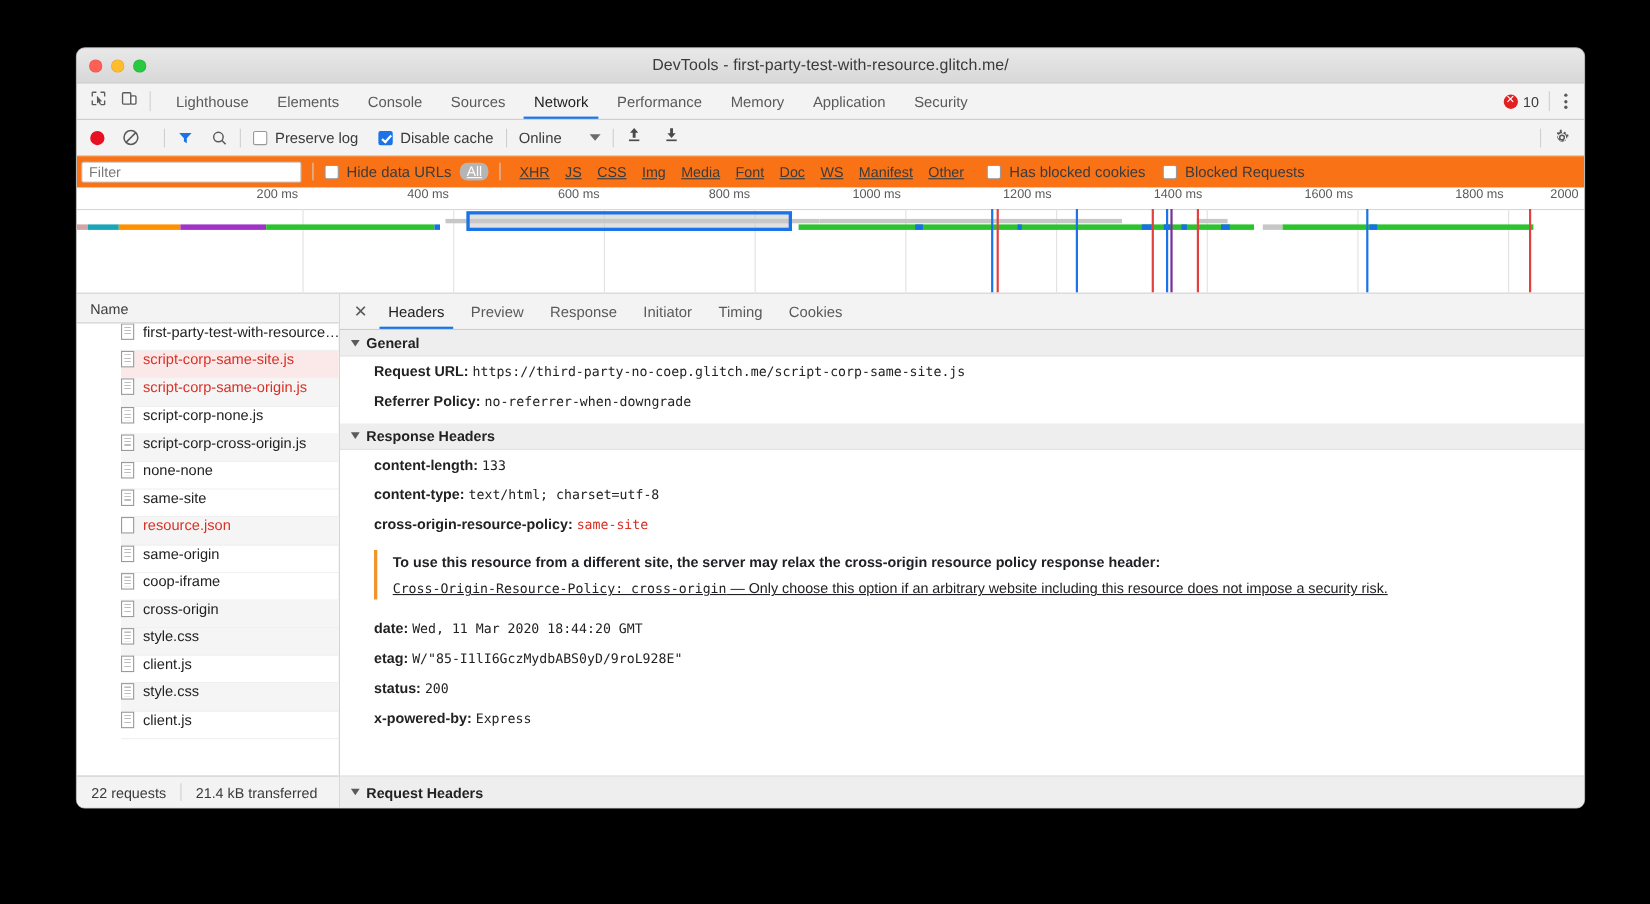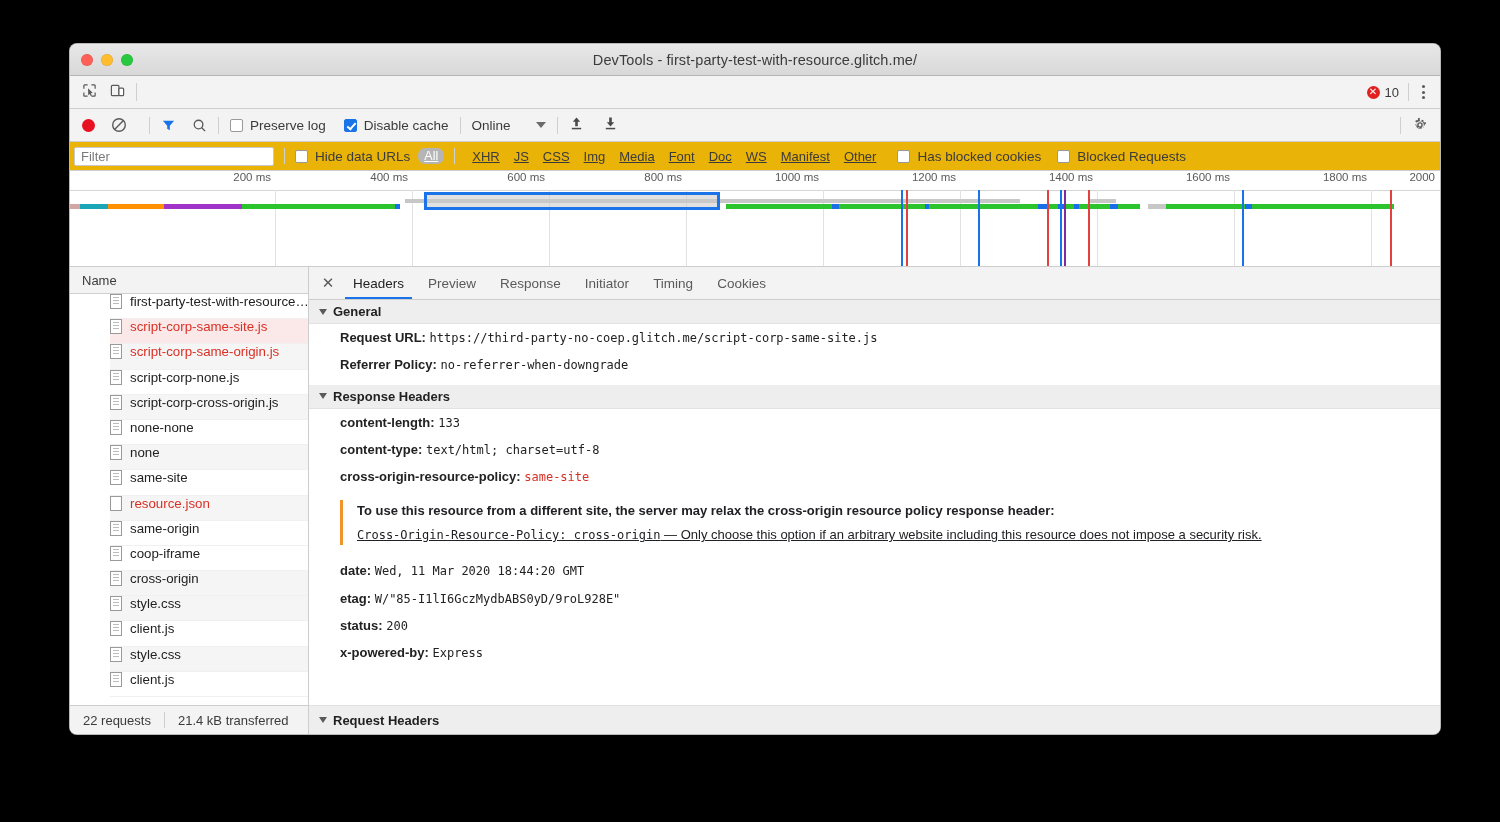--- a/index.html
+++ b/index.html
@@ -176,21 +176,21 @@
     width: 0;height: 0;
     border-left: 5px solid transparent;
     border-right: 5px solid transparent;
     border-top: 6px solid #6b6b6b;
   }
   .gear-wrap { margin-left: auto; display:flex; align-items:center; gap: 0; }
 
   
   .filterbar {
     height: 28px; flex: 0 0 28px;
-    background: #eab308;
+    background: #f97316;
     border-bottom: 1px solid #cdcdcd;
     display: flex; align-items: center;
     padding-left: 0;
   }
   .filter-input {
     width: 200px; height: 19px;
     margin-left: 4px;
     border: 1px solid #c9c9c9;
     border-radius: 2px;
     background: #fff;
@@ -430,20 +430,31 @@
             </svg>
         </span>
         <span>
           <svg width="15" height="15" viewBox="0 0 16 16">
               <rect x="1.5" y="2.5" width="8" height="11" rx="1" stroke="#5a5a5a" stroke-width="1.3" fill="none"></rect>
               <rect x="9.5" y="5.5" width="5" height="8" rx="1" stroke="#5a5a5a" stroke-width="1.3" fill="#fff"></rect>
             </svg>
         </span>
       </div>
       <div class="tb-sep"></div>
+      <div class="tabs">
+        <div class="tab">Lighthouse</div>
+        <div class="tab">Elements</div>
+        <div class="tab">Console</div>
+        <div class="tab">Sources</div>
+        <div class="tab active">Network</div>
+        <div class="tab">Performance</div>
+        <div class="tab">Memory</div>
+        <div class="tab">Application</div>
+        <div class="tab">Security</div>
+      </div>
       <div class="tabbar-right">
         <div class="errcount">
           <span class="err-badge">✕</span>
           <span>10</span>
         </div>
         <div class="vsep-tall"></div>
         <div class="kebab">
             <i></i>
             <i></i>
             <i></i>
@@ -628,24 +639,20 @@
             <span>script-corp-none.js</span>
           </div>
           <div class="req-row alt">
             <span class="doc-ico"></span>
             <span>script-corp-cross-origin.js</span>
           </div>
           <div class="req-row">
             <span class="doc-ico"></span>
             <span>none-none</span>
           </div>
-          <div class="req-row alt">
-            <span class="doc-ico"></span>
-            <span>none</span>
-          </div>
           <div class="req-row">
             <span class="doc-ico"></span>
             <span>same-site</span>
           </div>
           <div class="req-row alt err">
             <span class="doc-ico blank"></span>
             <span>resource.json</span>
           </div>
           <div class="req-row">
             <span class="doc-ico"></span>

